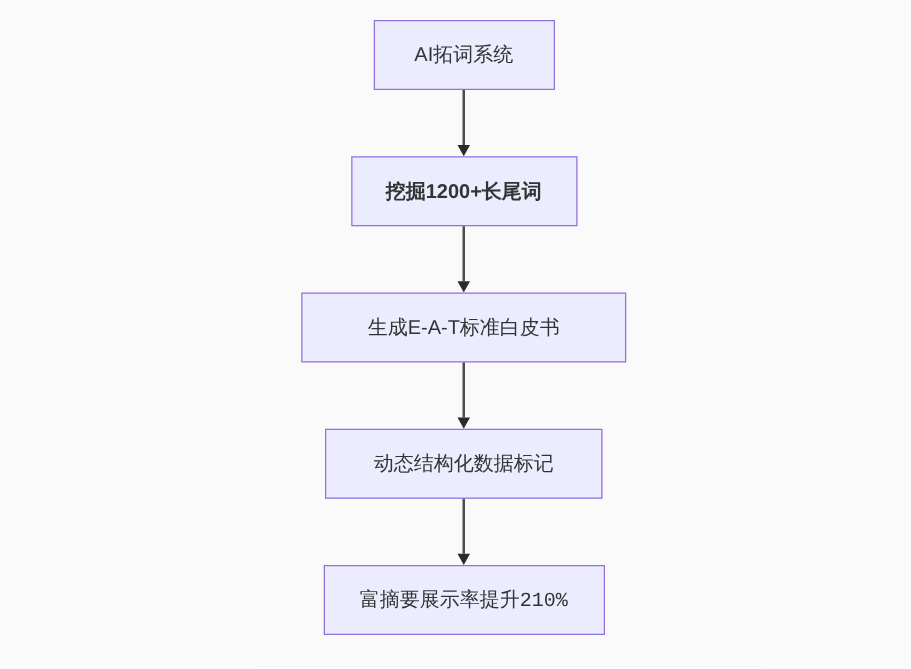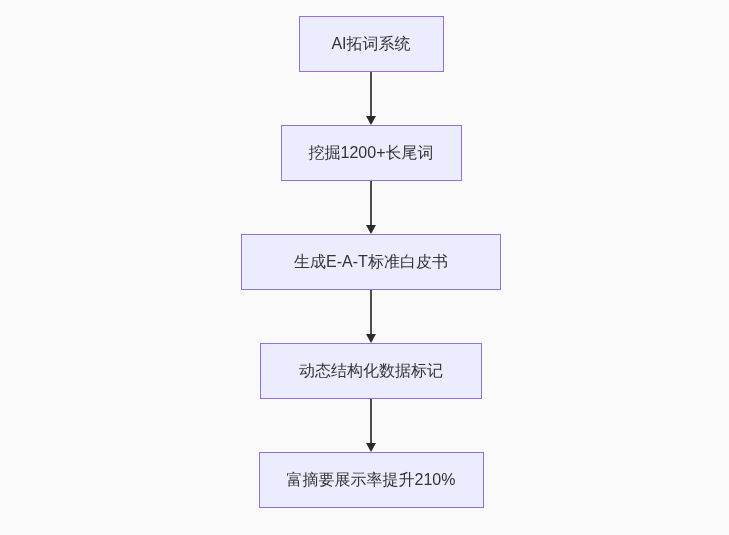--- a/index.html
+++ b/index.html
@@ -31,24 +31,24 @@
     border: 1px solid var(--node-border, #9370DB);
     display: flex;
     align-items: center;
     justify-content: center;
     font-size: 16px;
     color: var(--text, #333333);
     text-align: center;
     white-space: nowrap;
   }
   .n1 { width: 145px; }
-  .n2 { width: 181px; }
+  .n2 { width: 181px; font-weight: bold; }
   .n3 { width: 260px; }
   .n4 { width: 222px; }
-  .n5 { width: 225px; }
+  .n5 { width: 225px; font-family: Liberation Mono, monospace; }
   .arrow {
     height: 53px;
     display: flex;
     flex-direction: column;
     align-items: center;
     justify-content: flex-start;
   }
   .arrow .line {
     width: 2px;
     flex: 1 1 auto;

